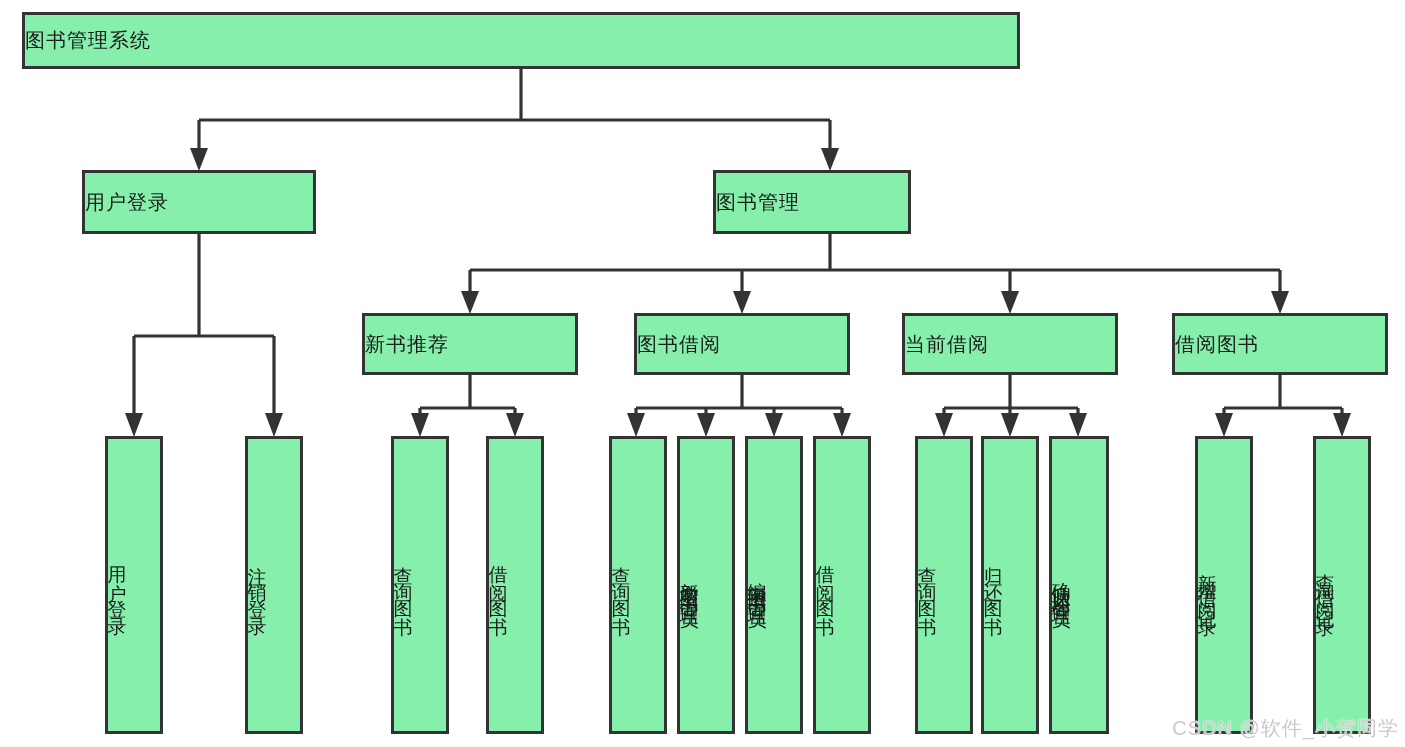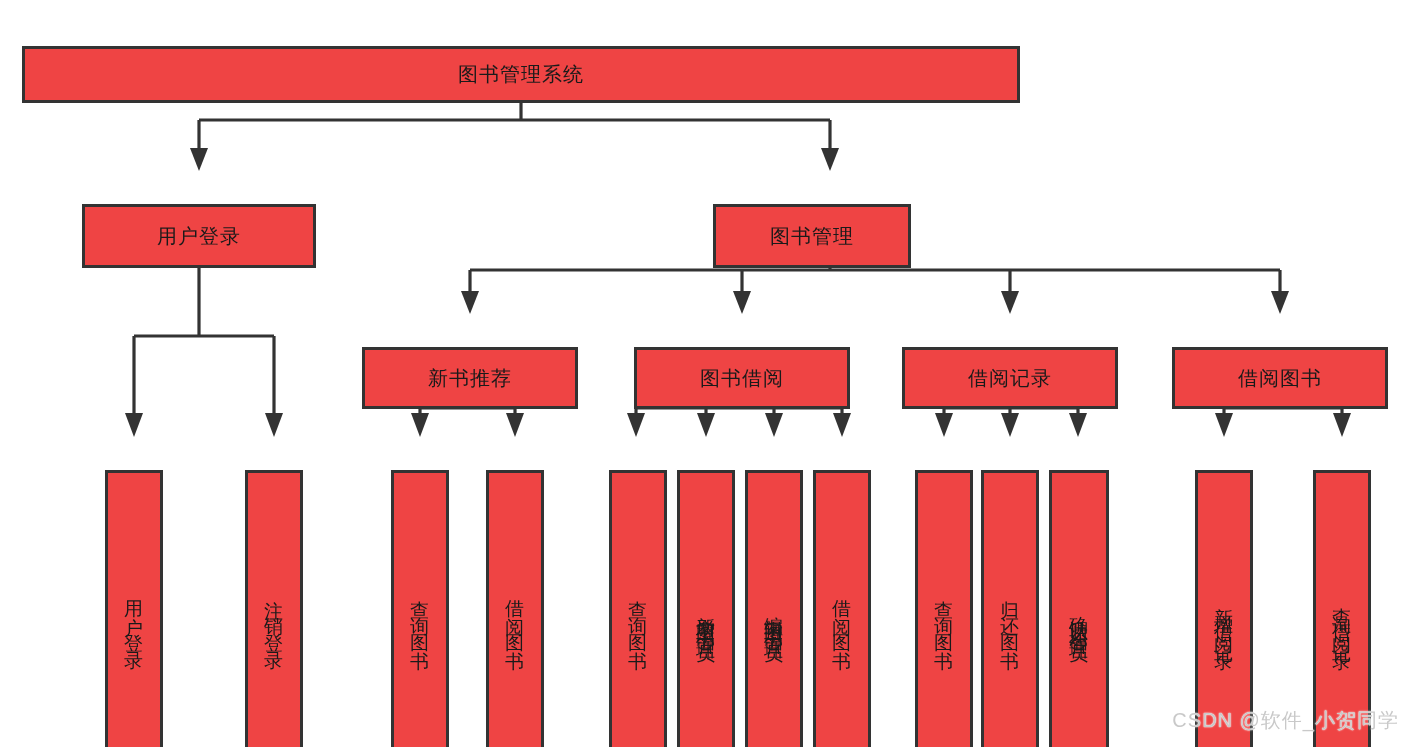--- a/index.html
+++ b/index.html
@@ -7,28 +7,27 @@
   .canvas{
     position:relative;
     width:1405px;height:747px;
     background:#ffffff;
     overflow:hidden;
   }
   .connectors{position:absolute;left:0;top:0;width:1405px;height:747px;}
   .node{
     position:absolute;
     box-sizing:border-box;
-    background:#ef4444;
+    background:#86efac;
     border:3px solid #333333;
-    display:flex;align-items:center;justify-content:center;
+    display:flex;align-items:center;justify-content:flex-start;
     color:#1a1a1a;
     font-size:20px;
     letter-spacing:1px;
     z-index:2;
-    margin-top:34px;
   }
   
   .n-root{left:22px;top:12px;width:998px;height:57px;}
   
   .n-userlogin{left:82px;top:170px;width:234px;height:64px;}
   .n-bookmgmt{left:713px;top:170px;width:198px;height:64px;}
   
   .n-l2{top:313px;width:216px;height:62px;}
   .n-newbooks{left:362px;}
   .n-borrowing{left:634px;}
@@ -48,21 +47,21 @@
   .ls-s .vtext{letter-spacing:17px;}
   .ls-m .vtext{letter-spacing:9px;}
   .ls-l .vtext{letter-spacing:4px;}
   .lf-a1{left:105px;} .lf-a2{left:245px;}
   .lf-b1{left:391px;} .lf-b2{left:486px;}
   .lf-c1{left:609px;} .lf-c2{left:677px;} .lf-c3{left:745px;} .lf-c4{left:813px;}
   .lf-d1{left:915px;} .lf-d2{left:981px;} .lf-d3{left:1049px;width:60px;}
   .lf-e1{left:1195px;} .lf-e2{left:1313px;}
   .watermark{
     position:absolute;
-    right:6px;bottom:13px;
+    right:6px;bottom:5px;
     font-size:20px;
     color:#c9c9c9;
     text-shadow:0 0 2px #ffffff, 0 0 1px #ffffff;
     letter-spacing:1px;
     z-index:3;
   }
 </style>
 </head>
 <body>
 
@@ -152,21 +151,21 @@
     <span>图书管理</span>
   </div>
 
   <div class="node n-l2 n-borrowing">
     <span>图书借阅</span>
   </div>
   <div class="node n-l2 n-newbooks">
     <span>新书推荐</span>
   </div>
   <div class="node n-l2 n-current">
-    <span>借阅记录</span>
+    <span>当前借阅</span>
   </div>
   <div class="node n-l2 n-records">
     <span>借阅图书</span>
   </div>
 
   <div class="node leaf ls-s lf-a1">
     <span class="vtext">用户登录</span>
   </div>
   <div class="node leaf ls-s lf-a2">
     <span class="vtext">注销登录</span>

